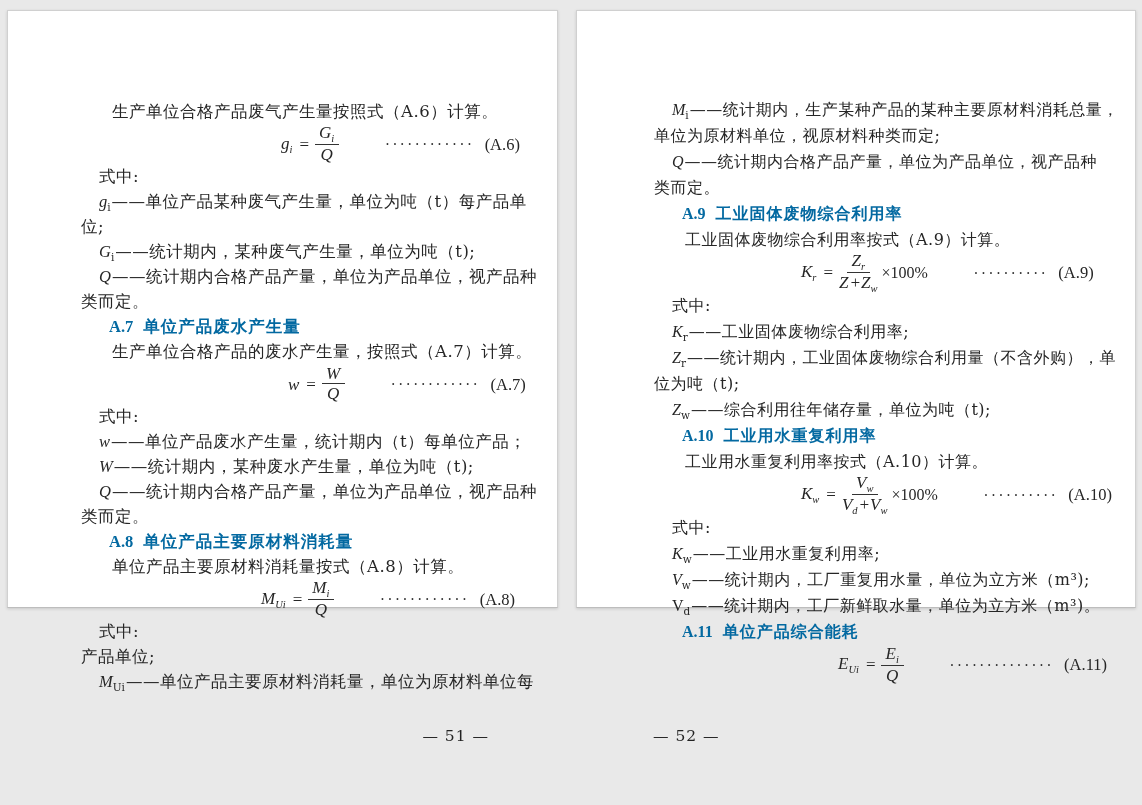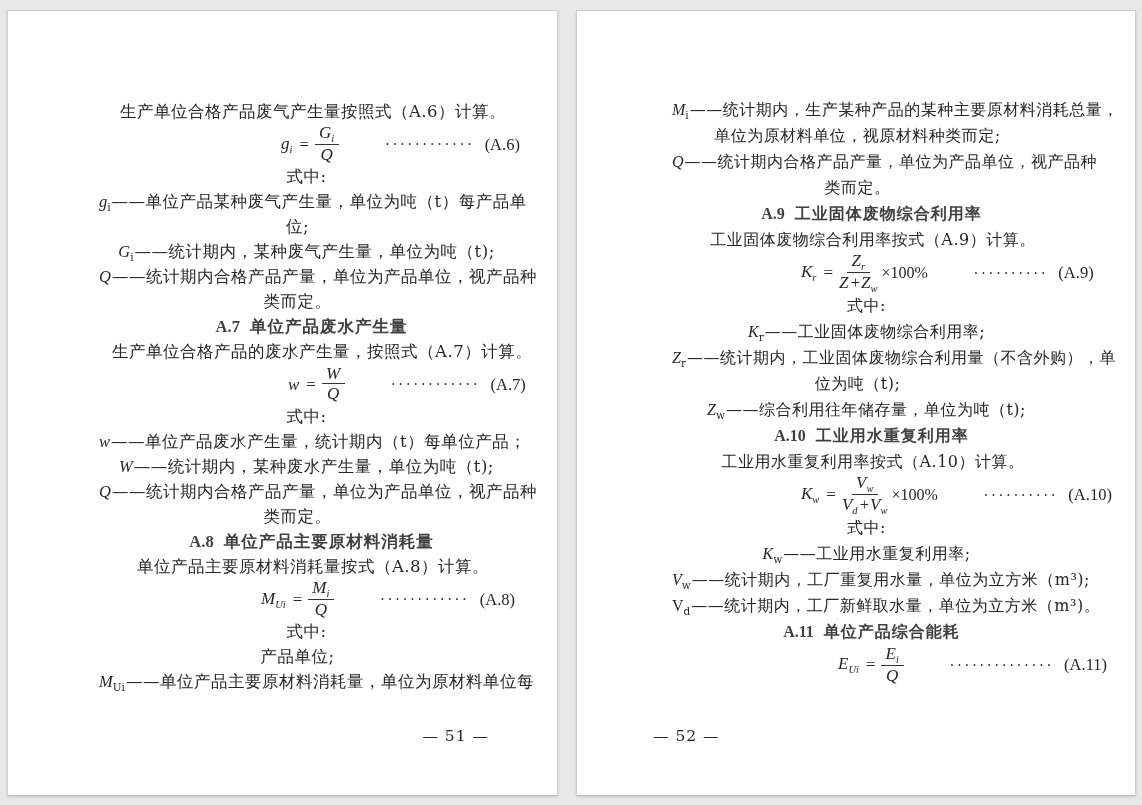--- a/index.html
+++ b/index.html
@@ -4,41 +4,40 @@
 <style>
   html,body{margin:0;padding:0}
   body{
     width:1142px;height:805px;overflow:hidden;
     background:#e9e9e9;
     font-family:"DejaVu Serif","Liberation Serif",serif;
     color:#262626;
   }
   .stage{position:relative;width:1142px;height:805px}
   .page{
-    position:absolute;top:10px;height:786px;background:#ffffff;
+    position:absolute;top:10px;height:598px;background:#ffffff;
     border:1px solid #d0d0d0;border-bottom-color:#bdbdbd;
     box-shadow:0 1px 3px rgba(0,0,0,0.14);
     box-sizing:border-box;
-    text-align:center;
   }
   .page-left{left:7px;width:551px}
   .page-right{left:576px;width:560px}
   .content{position:absolute;overflow:visible}
   .page-left .content{left:73px;right:43px;top:88px}
   .page-right .content{left:77px;right:74px;top:86px}
 
   .row{
     height:25px;line-height:25px;font-size:16.5px;
     letter-spacing:0.5px;white-space:nowrap;
   }
   .page-right .row{height:26px;line-height:26px;font-size:16px}
   .row.para{padding-left:31px}
   .row.cont{padding-left:0}
   .row.def{padding-left:18px}
-  .row.heading{padding-left:28px;font-weight:bold;color:#404040}
+  .row.heading{padding-left:28px;font-weight:bold;color:#0369a1}
   .hnum{font-family:"Liberation Serif",serif;margin-right:10px;letter-spacing:0}
   .htitle{font-family:"Liberation Sans","DejaVu Sans",sans-serif;letter-spacing:1px}
 
   .vargroup{letter-spacing:0;margin-right:1px}
   .vbase{font-family:"Liberation Serif",serif;font-style:italic}
   .vbase.up{font-style:normal}
   .vsub{font-size:10.5px;position:relative;top:4px;font-style:italic;letter-spacing:0}
   .row.def .vsub{font-style:normal}
 
   .row.formula{

